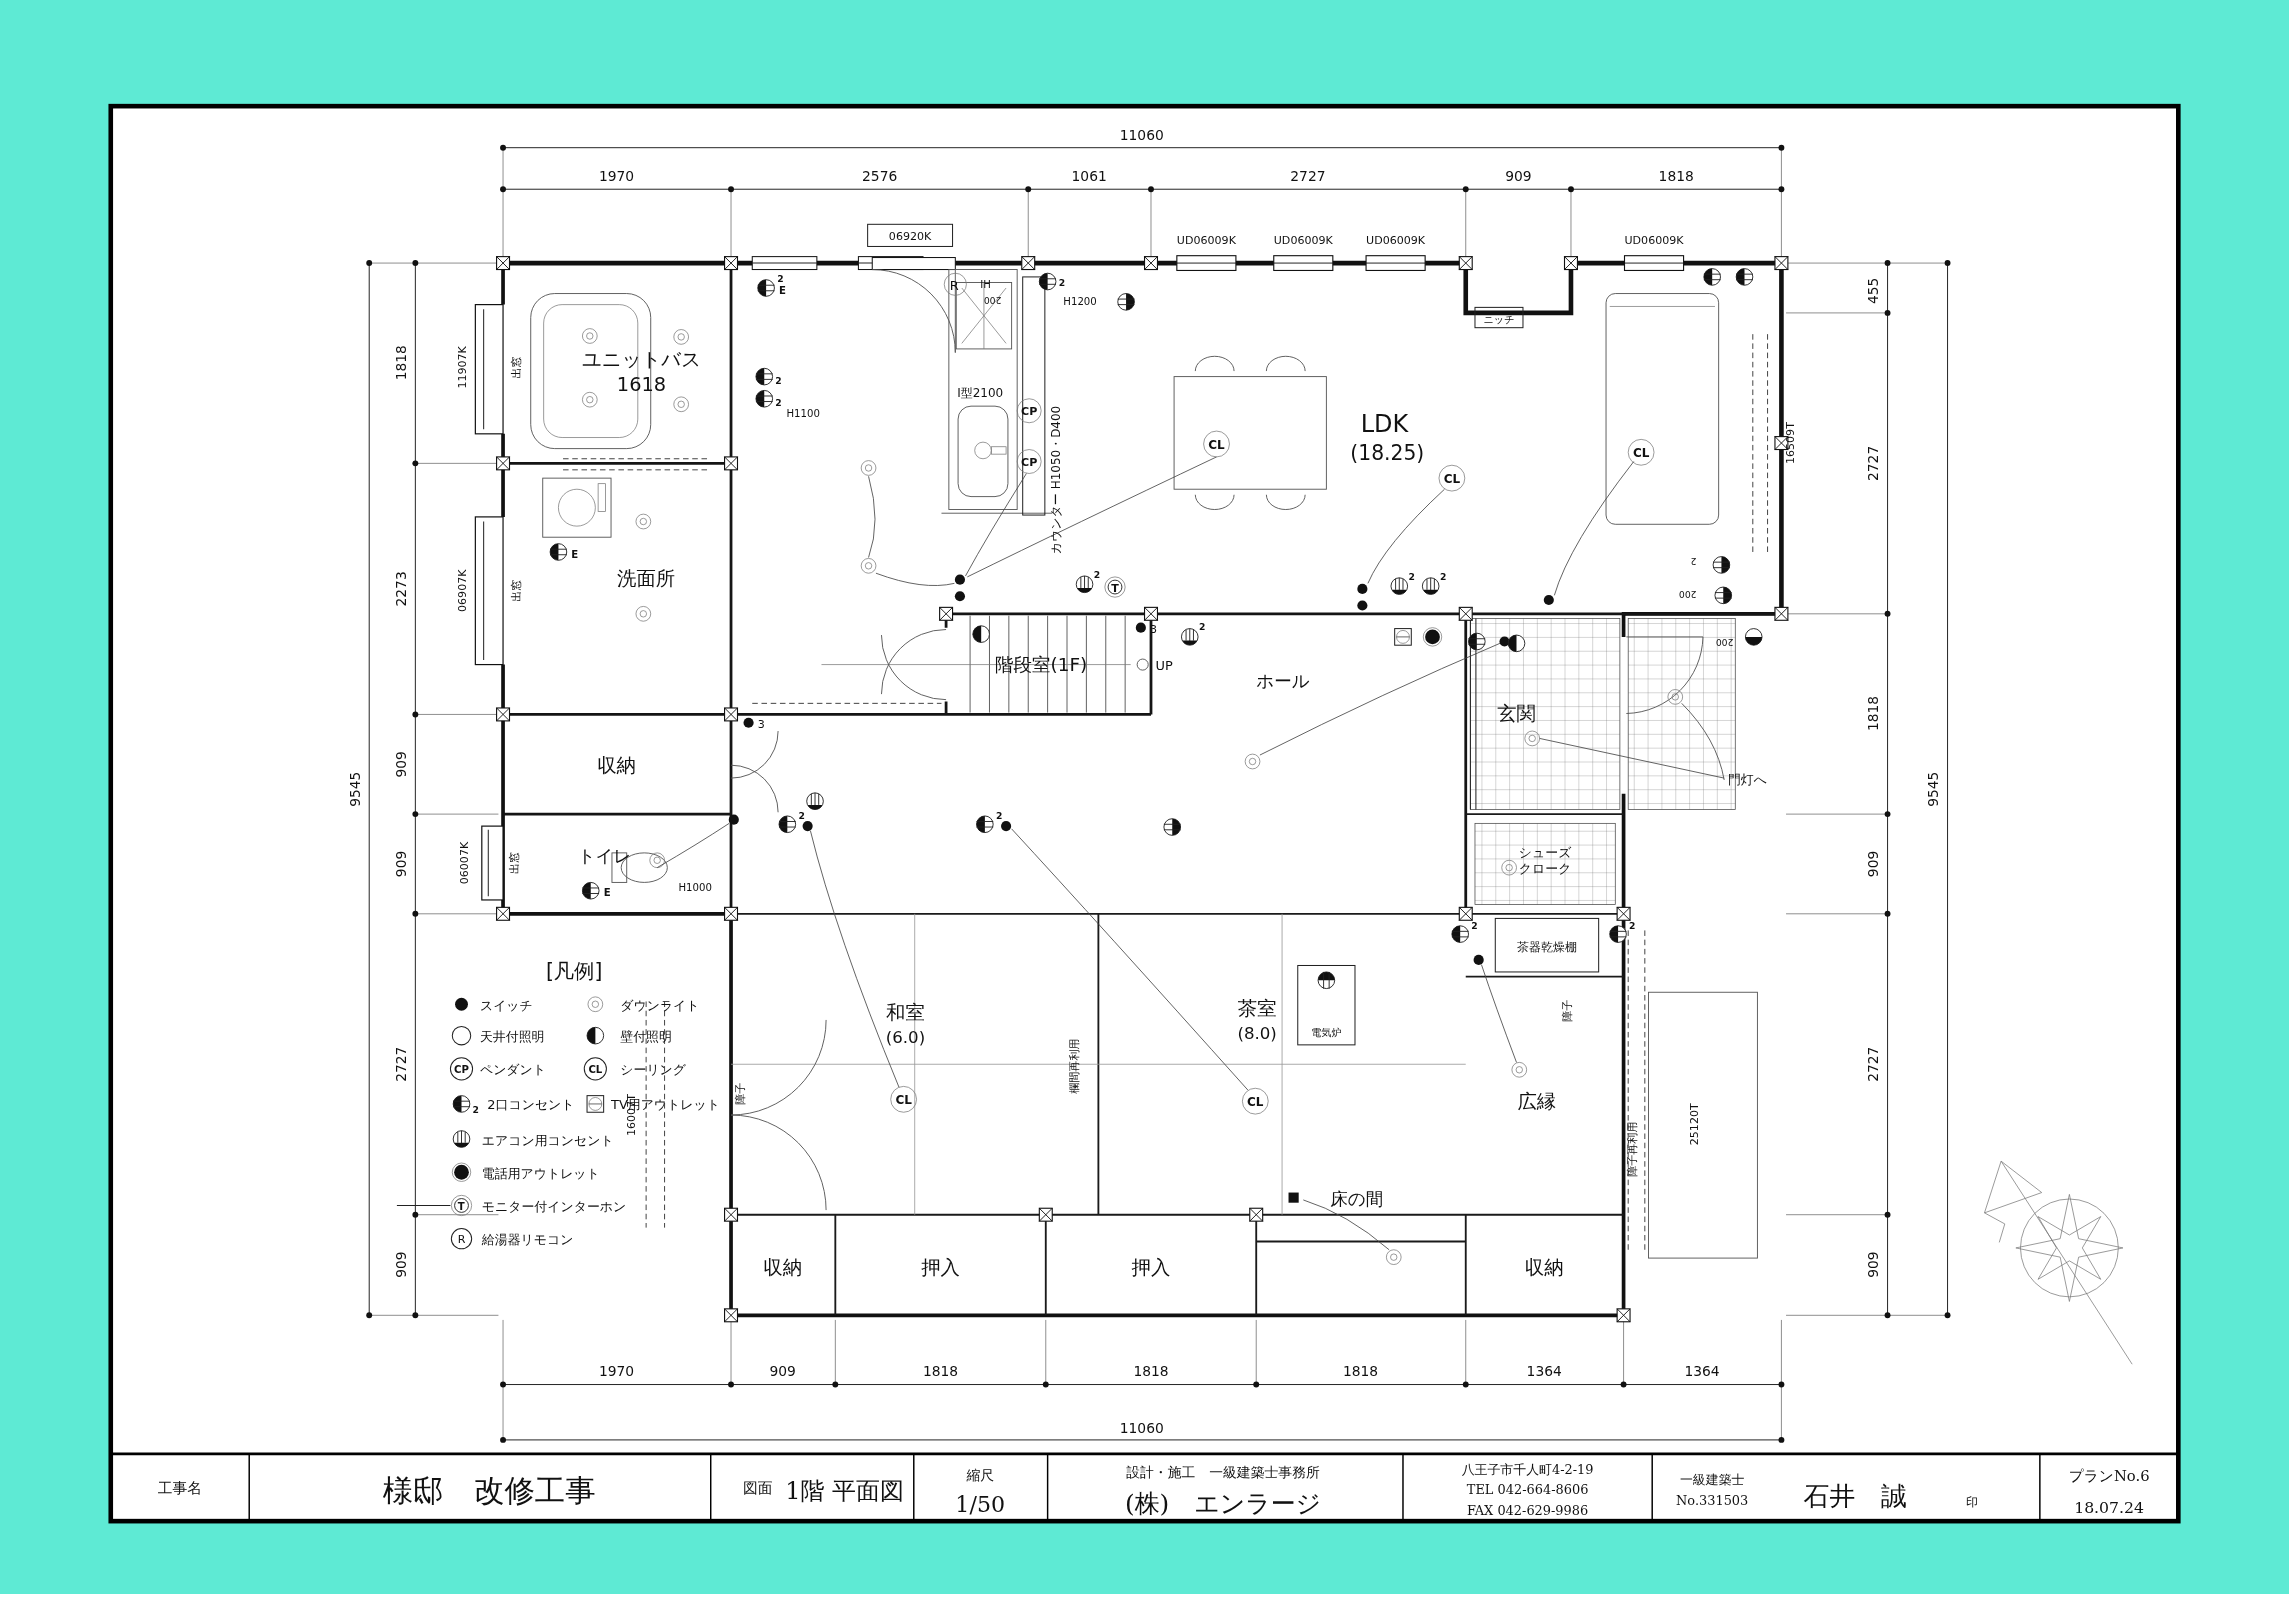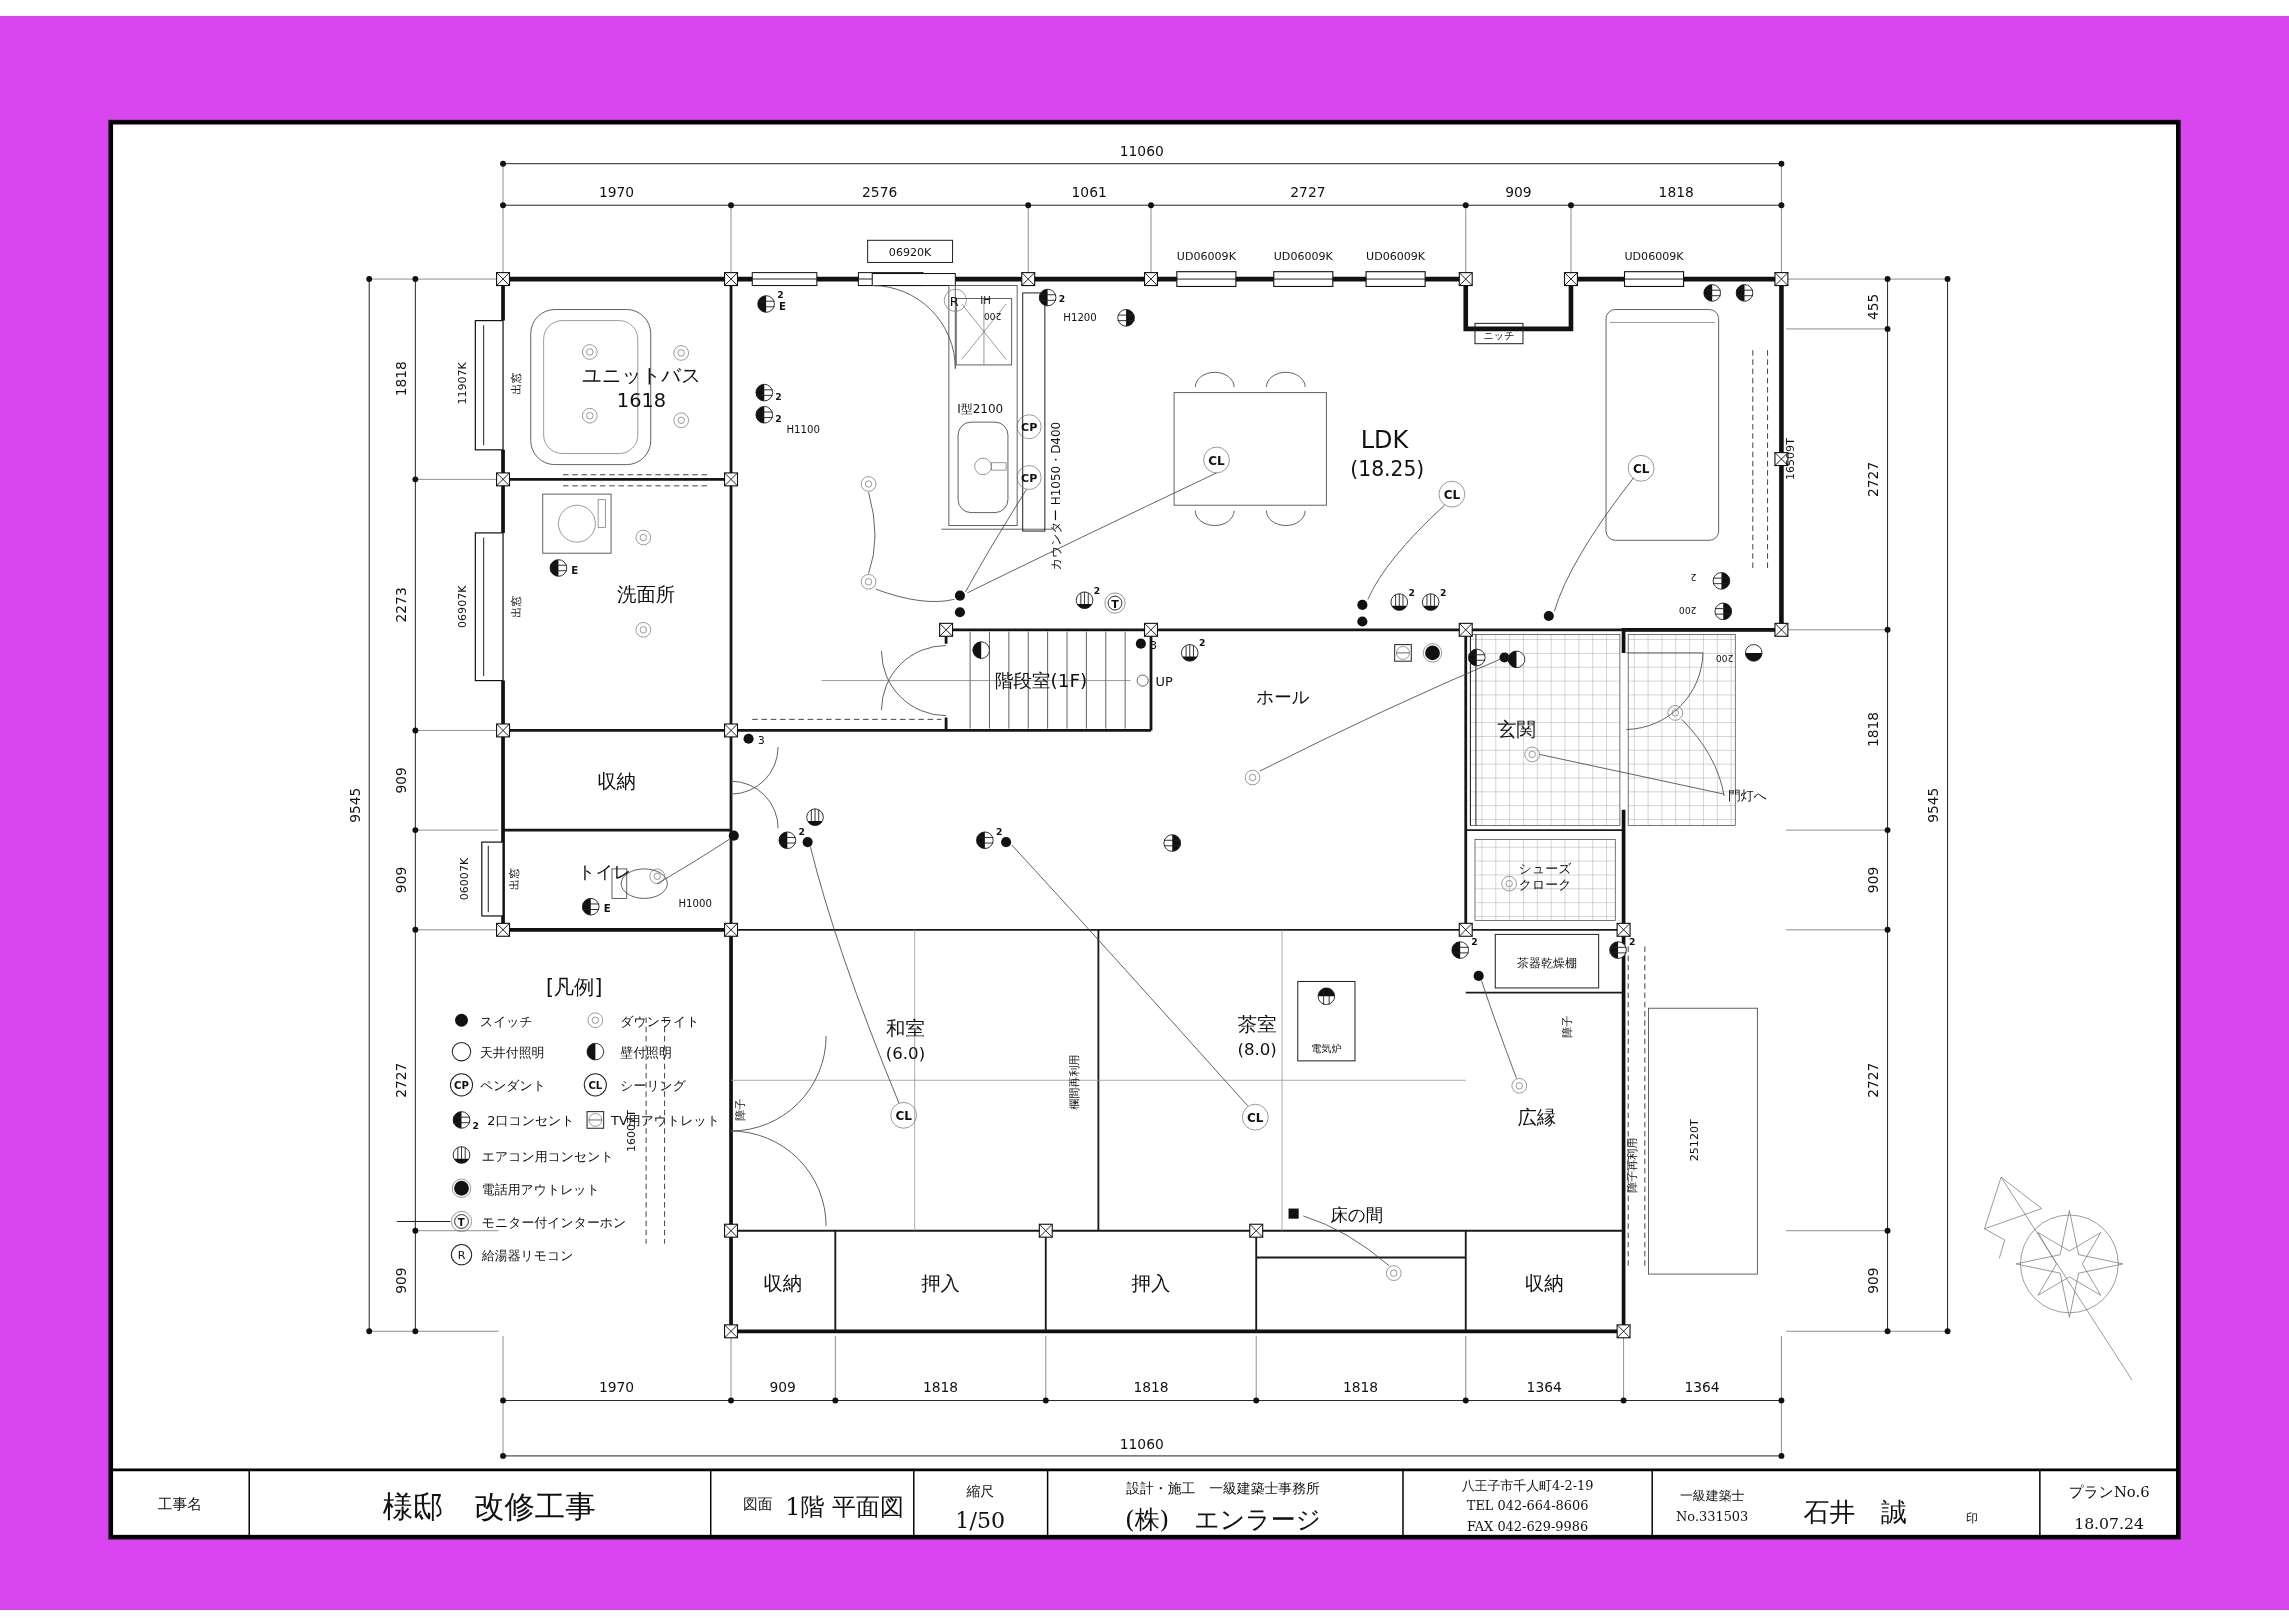--- a/index.html
+++ b/index.html
@@ -1,16 +1,16 @@
 <!DOCTYPE html>
 <html style="font-size:14.8px"><head>
 <meta charset="utf-8">
 <style>
   html,body{margin:0;padding:0;background:#fff;}
-  .page{position:relative;width:2290px;height:1594px;background:#d946ef;overflow:hidden;margin-top:16px;}
+  .page{position:relative;width:2290px;height:1594px;background:#5eead4;overflow:hidden;}
   svg{position:absolute;left:0;top:0;}
   svg text{font-family:"DejaVu Sans","Liberation Sans",sans-serif;fill:#111;}
   .ser{font-family:"DejaVu Serif","Liberation Serif",serif;}
   .w5{stroke:#111;stroke-width:5;fill:none;}
   .w4{stroke:#111;stroke-width:4;fill:none;}
   .w3{stroke:#151515;stroke-width:3;fill:none;}
   .w2{stroke:#1a1a1a;stroke-width:2;fill:none;}
   .w1{stroke:#222;stroke-width:1.1;fill:none;}
   .f1{stroke:#555;stroke-width:1;fill:none;}
   .f0{stroke:#777;stroke-width:.8;fill:none;}

